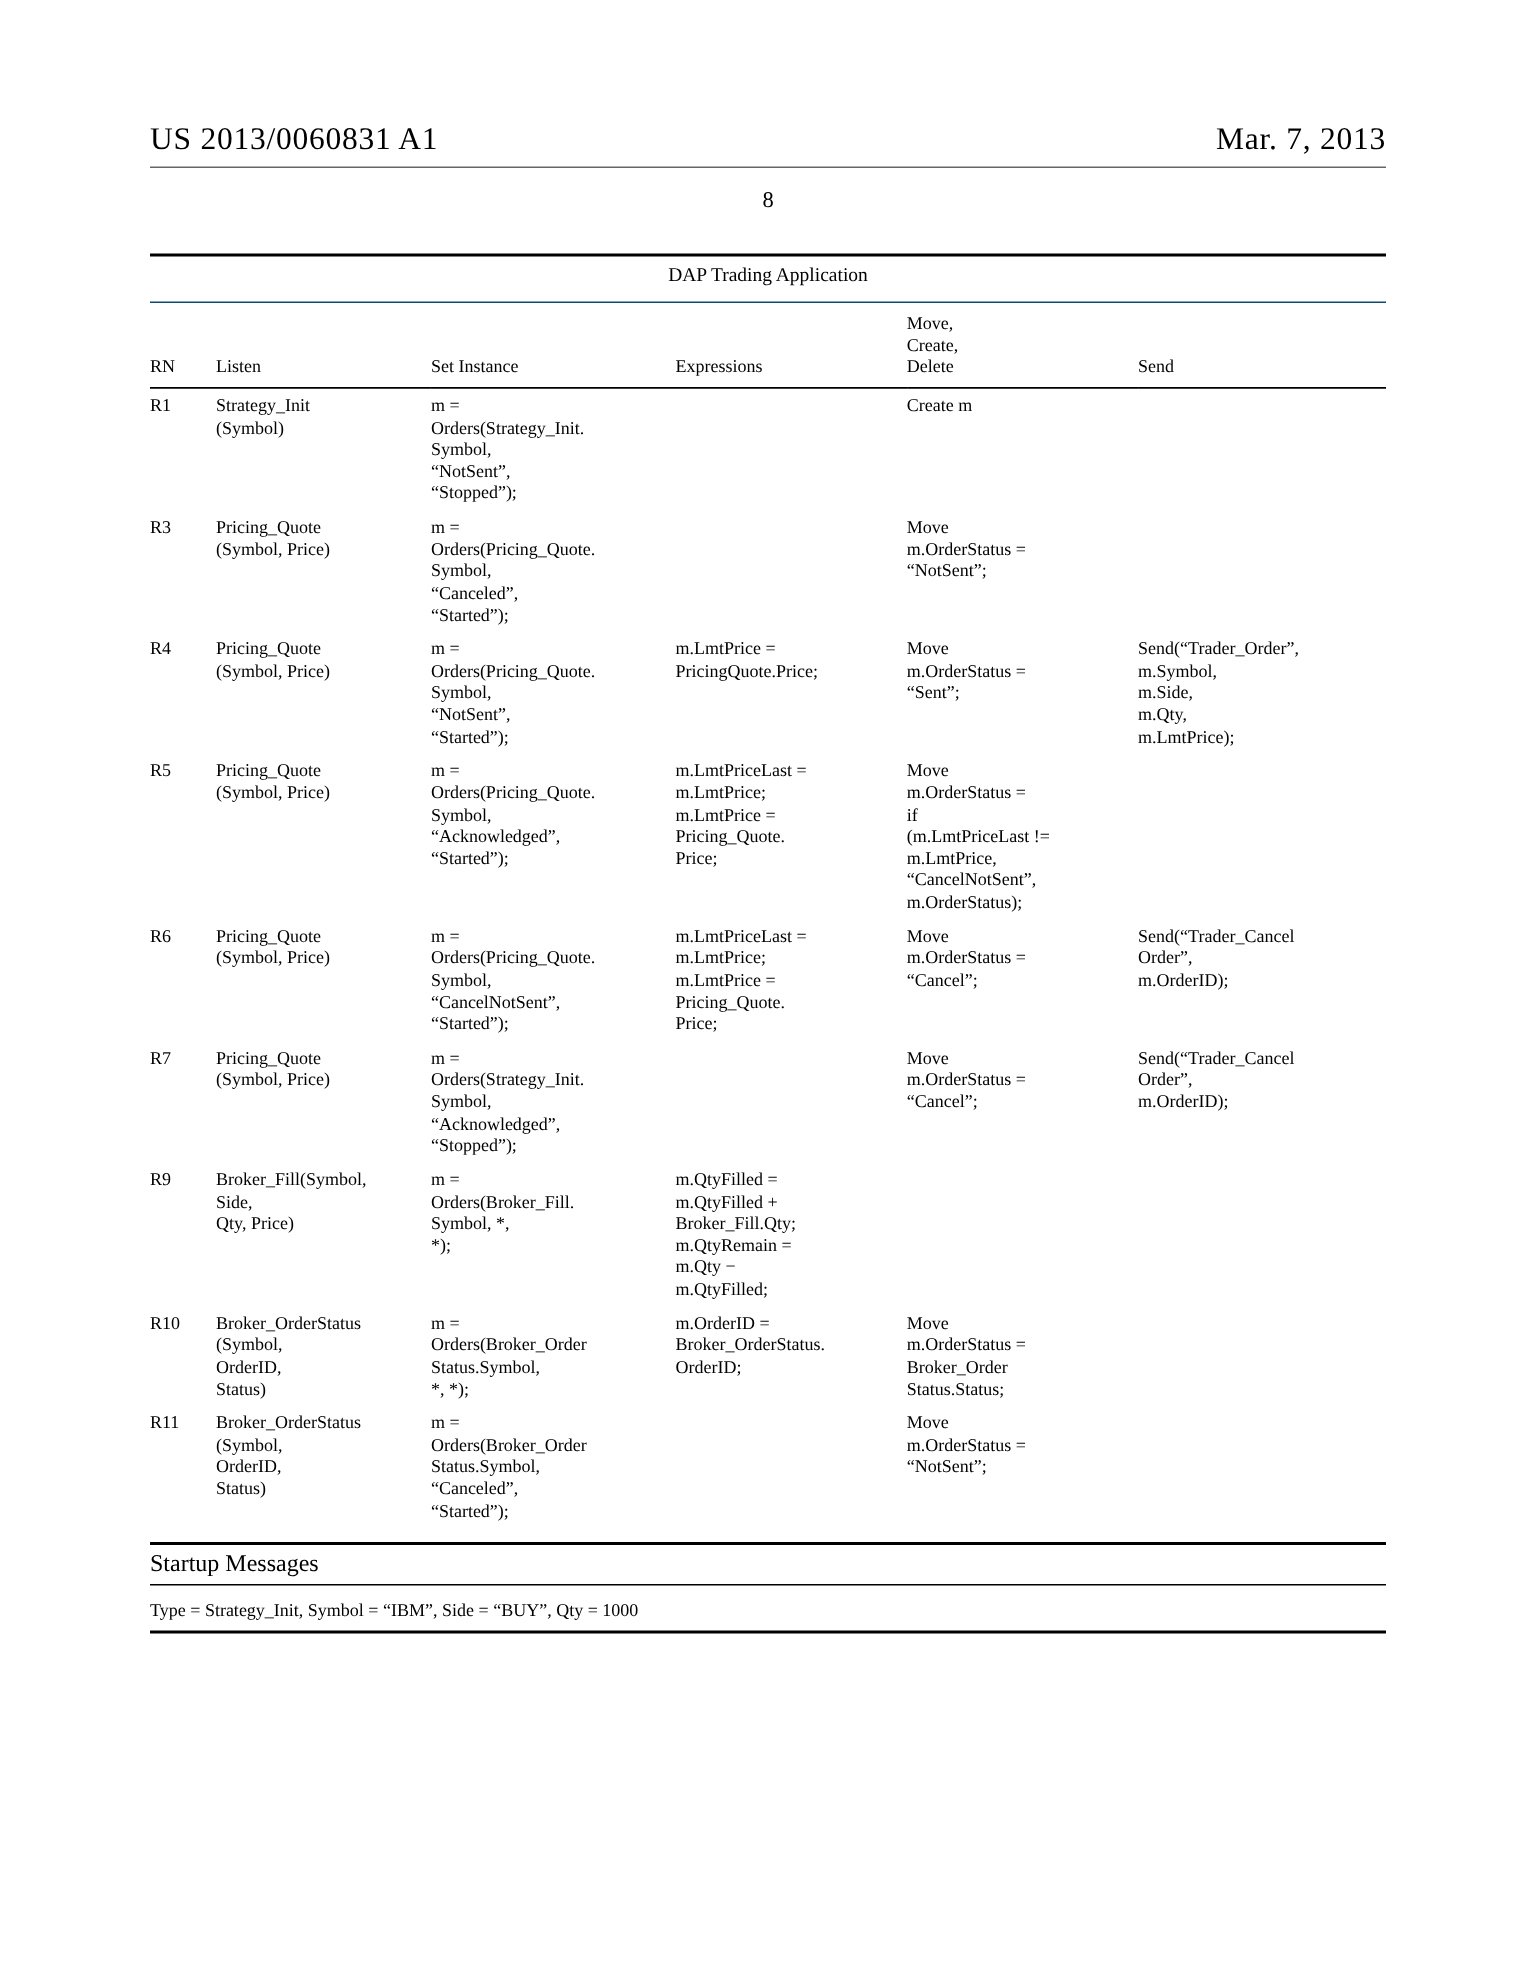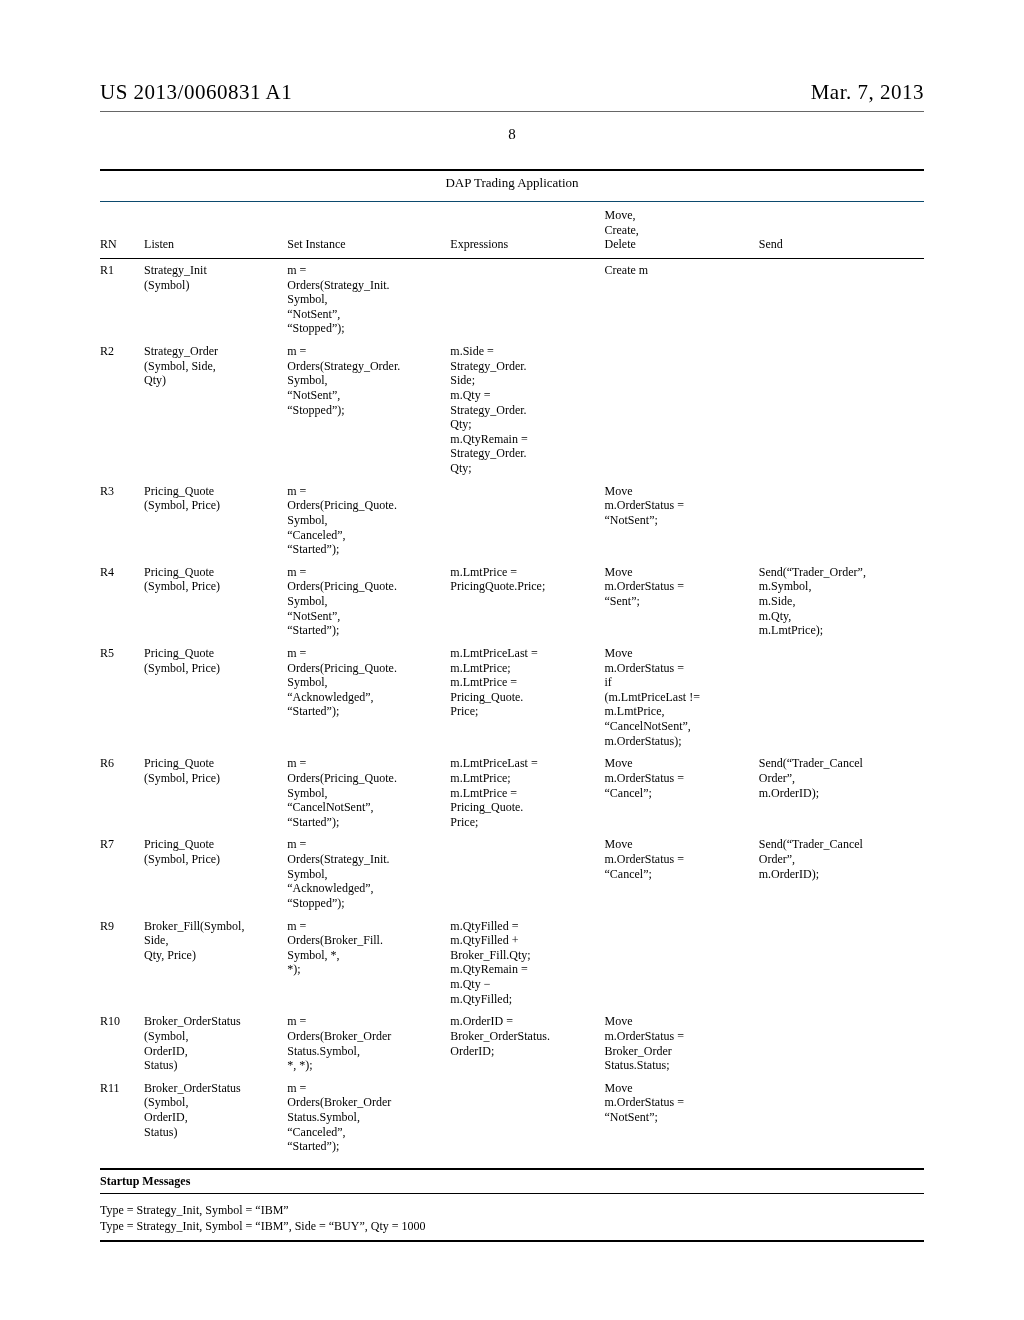--- a/index.html
+++ b/index.html
@@ -78,24 +78,23 @@
   col.c-rn     { width: 40px; }
   col.c-listen { width: 130px; }
   col.c-set    { width: 148px; }
   col.c-expr   { width: 140px; }
   col.c-move   { width: 140px; }
   col.c-send   { width: 150px; }
 
   .startup-hdr {
     border-top: 2px solid #000;
     border-bottom: 1px solid #000;
-    font-size: 12px;
+    font-size: 16px;
     padding: 4px 0;
     margin-top: 10px;
-    font-weight: bold;
   }
   .startup-block {
     font-size: 12px;
     line-height: 1.35;
     padding: 8px 0 6px 0;
     border-bottom: 2px solid #000;
   }
 </style>
 </head>
 <body>
@@ -143,42 +142,20 @@
           <td style="white-space: pre-line;">m =
 Orders(Strategy_Init.
 Symbol,
 “NotSent”,
 “Stopped”);</td>
           <td style="white-space: pre-line;"></td>
           <td style="white-space: pre-line;">Create m</td>
           <td style="white-space: pre-line;"></td>
         </tr>
         <tr>
-          <td style="white-space: pre-line;">R2</td>
-          <td style="white-space: pre-line;">Strategy_Order
-(Symbol, Side,
-Qty)</td>
-          <td style="white-space: pre-line;">m =
-Orders(Strategy_Order.
-Symbol,
-“NotSent”,
-“Stopped”);</td>
-          <td style="white-space: pre-line;">m.Side =
-Strategy_Order.
-Side;
-m.Qty =
-Strategy_Order.
-Qty;
-m.QtyRemain =
-Strategy_Order.
-Qty;</td>
-          <td style="white-space: pre-line;"></td>
-          <td style="white-space: pre-line;"></td>
-        </tr>
-        <tr>
           <td style="white-space: pre-line;">R3</td>
           <td style="white-space: pre-line;">Pricing_Quote
 (Symbol, Price)</td>
           <td style="white-space: pre-line;">m =
 Orders(Pricing_Quote.
 Symbol,
 “Canceled”,
 “Started”);</td>
           <td style="white-space: pre-line;"></td>
           <td style="white-space: pre-line;">Move
@@ -319,17 +296,16 @@
           <td style="white-space: pre-line;">Move
 m.OrderStatus =
 “NotSent”;</td>
           <td style="white-space: pre-line;"></td>
         </tr>
       </tbody>
   </table>
 
   <div class="startup-hdr">Startup Messages</div>
   <div class="startup-block" id="startup-lines">
-      <div>Type = Strategy_Init, Symbol = “IBM”</div>
       <div>Type = Strategy_Init, Symbol = “IBM”, Side = “BUY”, Qty = 1000</div>
     </div>
 
 </div>
 
 </body></html>

